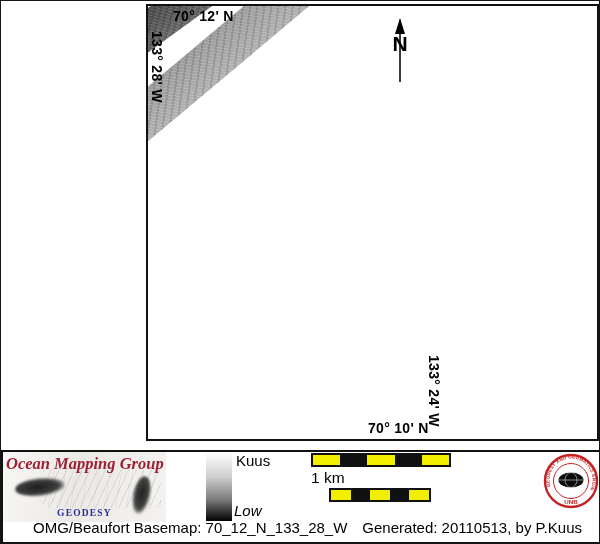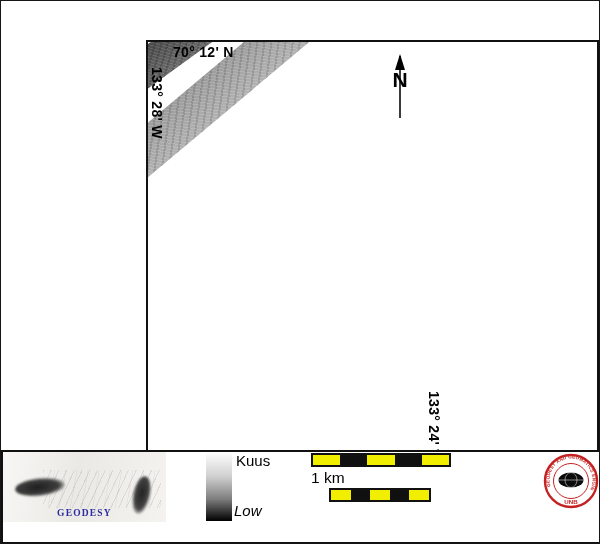--- a/index.html
+++ b/index.html
@@ -4,21 +4,21 @@
 <style>
   html,body{margin:0;padding:0;background:#fff;}
   #stage{
     position:relative;width:600px;height:544px;background:#fff;
     box-sizing:border-box;border:1px solid #161616;overflow:hidden;
     font-family:"Liberation Sans",sans-serif;color:#000;
   }
   
   .map-box{
     position:absolute;left:145px;top:3px;width:453px;height:437px;
-    box-sizing:border-box;border:2px solid #111;background:#fff;overflow:hidden;margin-top:36px;
+    box-sizing:border-box;border:2px solid #111;background:#fff;overflow:hidden;
   }
   .swath{position:absolute;}
   .swath-dark{
     left:-78px;top:-6px;width:190px;height:36px;transform:rotate(-36deg);
     background:
       repeating-linear-gradient(52deg, rgba(255,255,255,.10) 0 1px, rgba(0,0,0,0) 1px 3px),
       repeating-linear-gradient(-38deg, rgba(0,0,0,.16) 0 2px, rgba(0,0,0,0) 2px 6px),
       linear-gradient(180deg,#4c4c4c,#6c6c6c);
   }
   .swath-light{
@@ -105,20 +105,21 @@
       <div class="na-n">N</div>
     </div>
   </div>
 
   <div class="panel">
 
     <div class="omg-logo">
       <div class="omg-texture"></div>
       <div class="whale whale-left"></div>
       <div class="whale whale-right"></div>
+      <div class="omg-title">Ocean Mapping Group</div>
       <div class="omg-country">GEODESY</div>
     </div>
 
     <div class="colorbar"></div>
     <div class="cb-high">Kuus</div>
     <div class="cb-low">Low</div>
 
     <div class="sb-bar sb-km-bar">
       <span></span>
         <span></span>
@@ -144,14 +145,17 @@
       <line x1="15.5" y1="27" x2="40.5" y2="27" stroke="#fff" stroke-width="0.5"></line>
       <defs>
         <path id="sealArc" d="M 8.2,35.4 A 21.5,21.5 0 1 1 47.8,35.4" fill="none"></path>
       </defs>
       <text font-size="4.6" font-weight="bold" fill="#c42222" font-family="Liberation Sans, sans-serif" letter-spacing="0.2">
         <textPath href="#sealArc" startOffset="2">GEODESY AND GEOMATICS ENGINEERING</textPath>
       </text>
       <text x="28" y="50.5" text-anchor="middle" font-size="6.2" font-weight="bold" fill="#c42222" font-family="Liberation Sans, sans-serif">UNB</text>
     </svg>
 
+    <div class="footer-text">
+      <span>OMG/Beaufort Basemap: 70_12_N_133_28_W</span><span class="gen">Generated: 20110513, by P.Kuus</span>
+    </div>
   </div>
 </div>
 
 </body></html>

